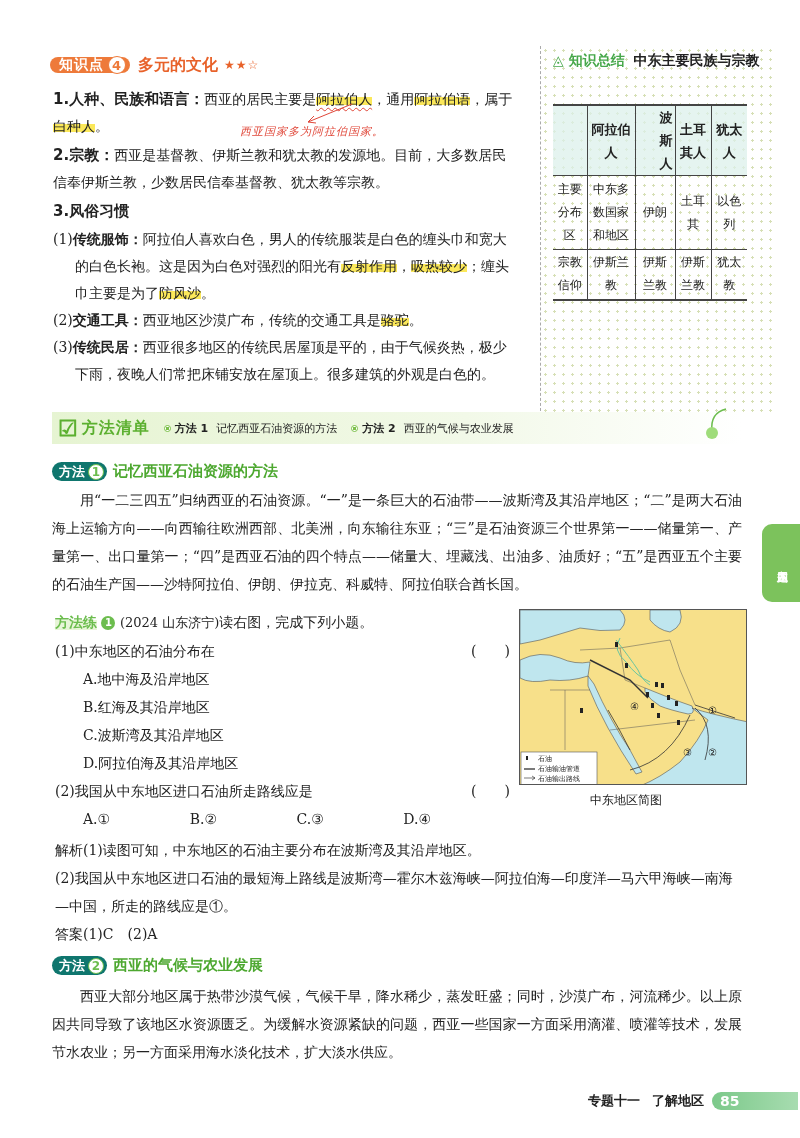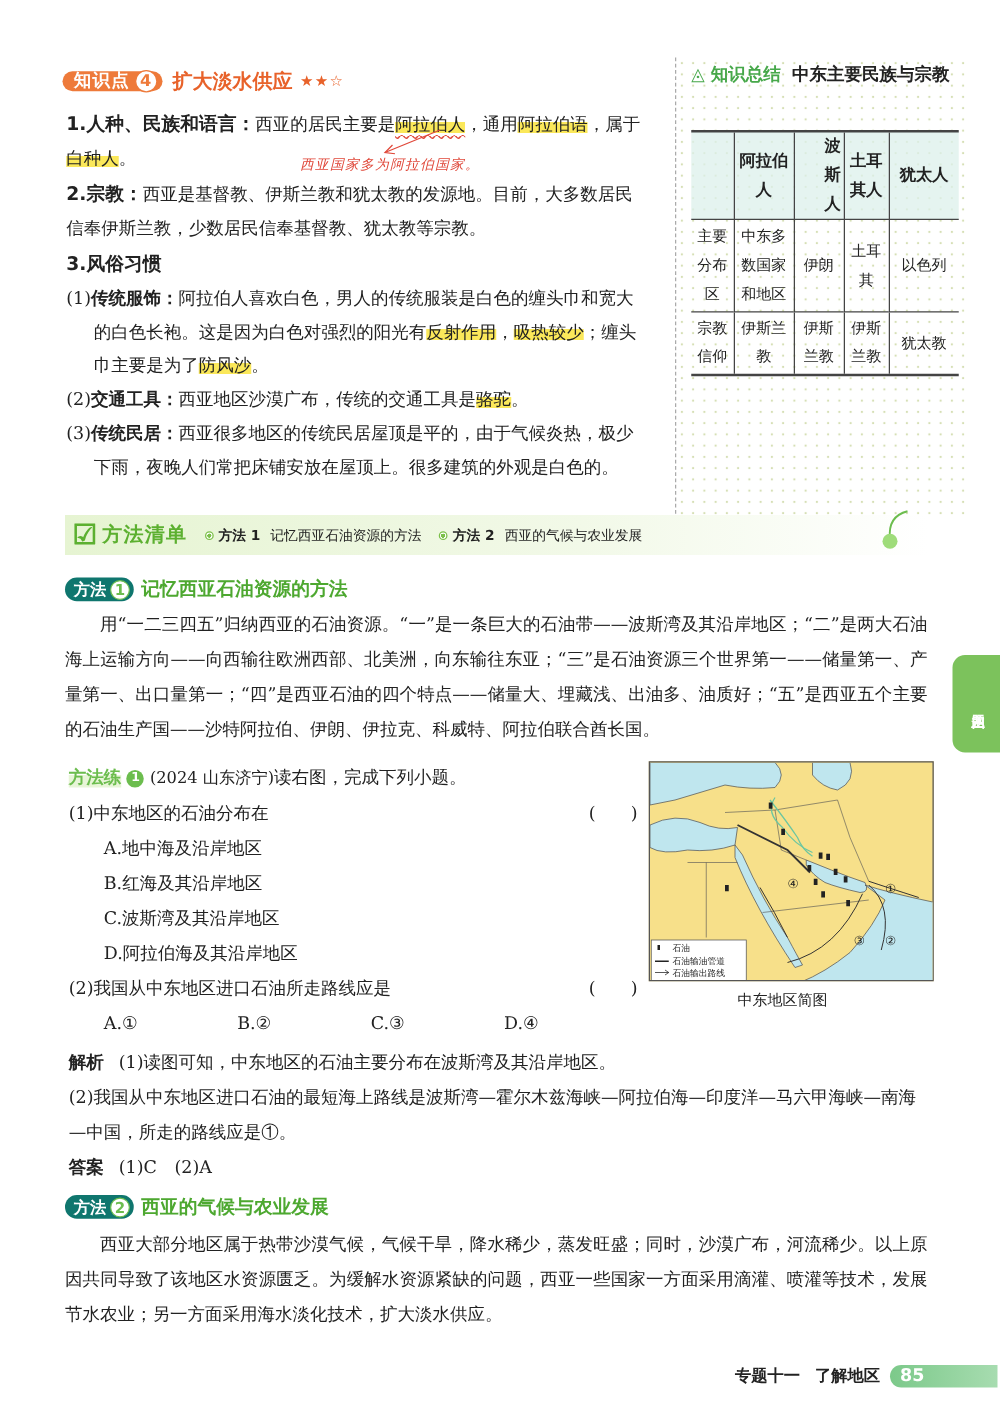--- a/index.html
+++ b/index.html
@@ -59,41 +59,41 @@
   .pr-num { display: inline-flex; width: 14px; height: 14px; border-radius: 50%; background: #6cbd4e; color: #fff; font-size: 10px; align-items: center; justify-content: center; vertical-align: 1px; font-family: "DejaVu Sans", sans-serif; font-weight: bold; }
   .q-row { display: flex; justify-content: space-between; }
   .opt { padding-left: 28px; }
   .opts4 { display: flex; padding-left: 28px; }
   .opts4 span { width: 125px; }
 
   .map { position: absolute; left: 519px; top: 609px; width: 228px; height: 176px; border: 1px solid #555; background: #f7e08a; overflow: hidden; }
   .map-caption { position: absolute; left: 590px; top: 792px; font-size: 12px; }
 
   .analysis { position: absolute; left: 55px; top: 836px; width: 690px; font-size: 14px; line-height: 28px; }
-  .label-bold { font-family: "DejaVu Sans", sans-serif; font-weight: bold; margin-right: 12px; }
+  .label-bold { font-family: "DejaVu Sans", sans-serif; font-weight: normal; }
 
   
   .side-tab { position: absolute; left: 762px; top: 524px; width: 38px; height: 78px; background: #7cc25c; border-radius: 10px 0 0 10px;
     color: #fff; font-family: "DejaVu Sans", sans-serif; font-size: 11px; font-weight: bold; writing-mode: vertical-rl; display: flex; align-items: center; justify-content: center; letter-spacing: 1px; }
 
   
   .footer { position: absolute; left: 588px; top: 1092px; display: flex; align-items: center; }
   .footer-text { font-family: "DejaVu Sans", sans-serif; font-weight: bold; font-size: 13px; letter-spacing: 0px; }
   .footer-text span + span { margin-left: 12px; }
   .page-num { margin-left: 8px; background: linear-gradient(90deg, #7cc98a, #a7dcb0); color: #fff; font-family: "DejaVu Sans", sans-serif; font-weight: bold; font-size: 14px; height: 18px; width: 86px; border-radius: 9px 0 0 9px; padding-left: 8px; display: flex; align-items: center; }
 </style>
 </head>
 <body>
 
 <div class="kp-header">
   <div class="kp-pill">
     <span>知识点</span>
     <span class="kp-num">4</span>
   </div>
-  <span class="kp-title">扩大淡水供应</span>
+  <span class="kp-title">多元的文化</span>
   <span class="kp-stars">★★☆</span>
 </div>
 
 <div class="para" style="top:86px;">
   <span class="bold" style="font-size:15px;">1.人种、民族和语言：</span><span>西亚的居民主要是</span><span class="hl wavy">阿拉伯人</span><span>，通用</span><span class="hl">阿拉伯语</span><span>，属于</span><span class="hl">白种人</span><span>。</span>
 </div>
 <svg class="arrow-svg" width="60" height="30">
   <line x1="52" y1="4" x2="8" y2="22" stroke="#e0483a" stroke-width="1"></line>
   <polyline points="14,16 8,22 16,23" fill="none" stroke="#e0483a" stroke-width="1"></polyline>
 </svg>
@@ -121,21 +121,21 @@
     <span class="summary-tag">◬ <span>知识总结</span></span>&nbsp;
     <span class="summary-title">中东主要民族与宗教</span>
   </div>
   <table class="sum">
     <tbody>
         <tr class="h">
       <td style="width:34px;"></td>
       <td style="width:48px;">阿拉伯人</td>
       <td style="width:36px;padding-left:24px;">波斯人</td>
       <td style="width:36px;">土耳其人</td>
-      <td style="width:56px;">犹太人</td>
+      <td style="width:36px;">犹太人</td>
     </tr>
     <tr style="height:74px;">
       <td>主要分布区</td>
       <td>中东多数国家和地区</td>
       <td>伊朗</td>
       <td>土耳其</td>
       <td>以色列</td>
     </tr>
     <tr class="last" style="height:50px;">
       <td>宗教信仰</td>

